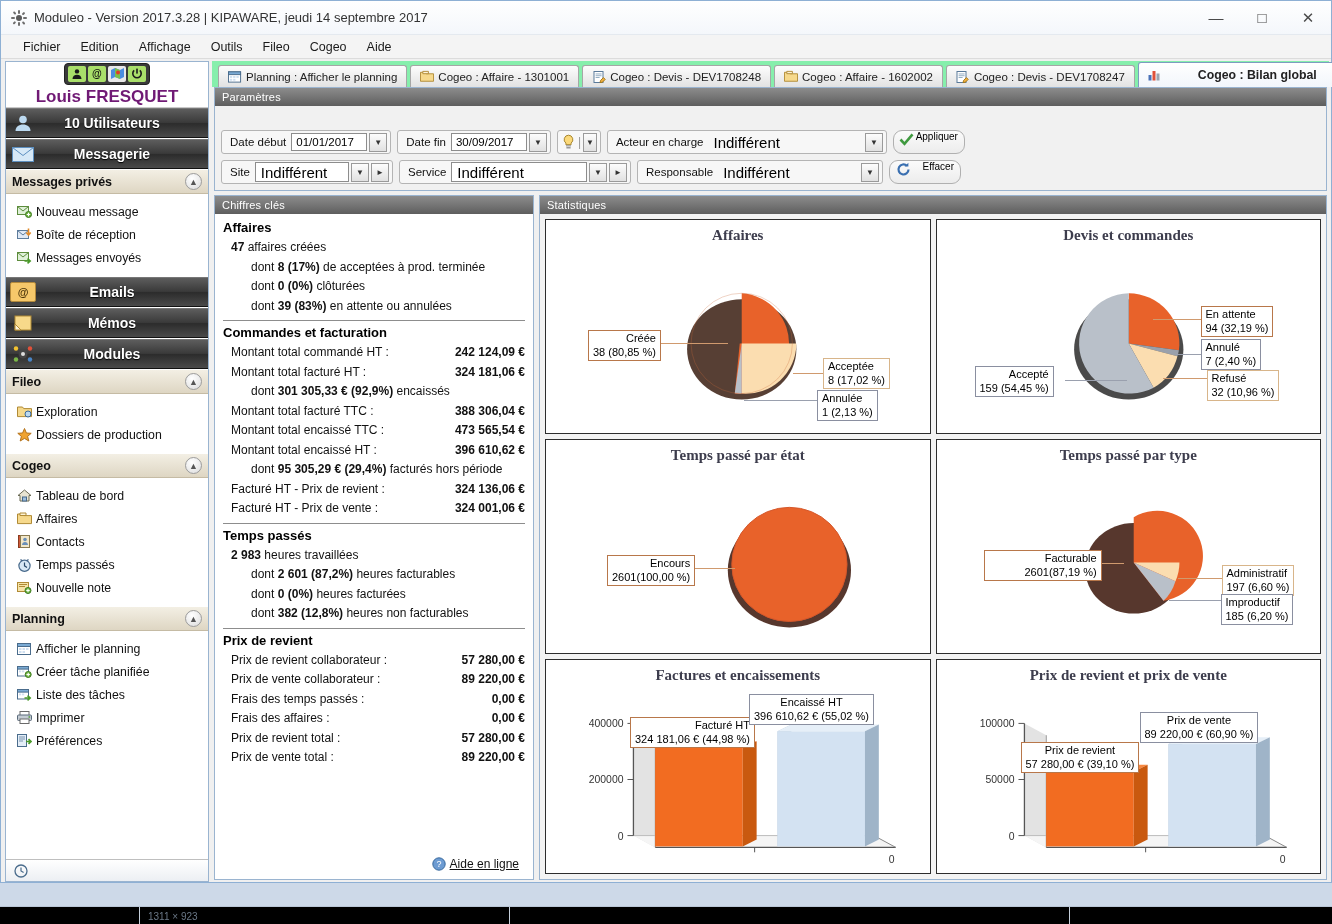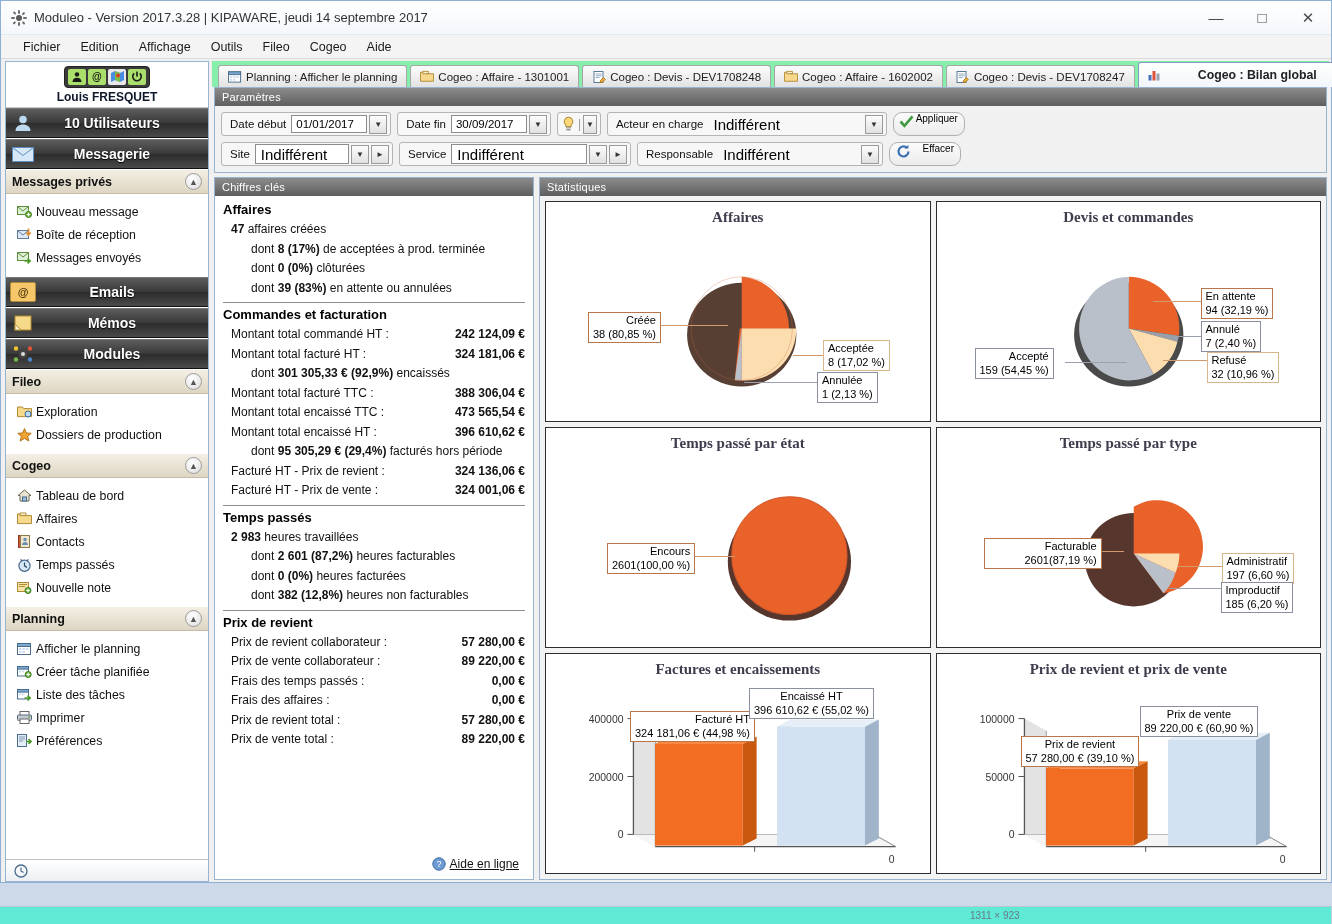--- a/index.html
+++ b/index.html
@@ -43,21 +43,21 @@
     width:204px; flex:0 0 204px; background:#ffffff;
     border:1px solid #9ab4d0; display:flex; flex-direction:column;
     overflow:hidden; margin:0 3px 0 2px;
   }
   .user-box { height:46px; display:flex; flex-direction:column; align-items:center;
               justify-content:center; background:#fff; border-bottom:1px solid #c8c8c8;}
   .user-icons { display:flex; background:#3a3a3a; border-radius:4px; padding:2px;
                 border:1px solid #222;}
   .ui-icon { width:18px;height:16px;margin:0 1px; display:flex;align-items:center;
              justify-content:center;font-size:10px;border-radius:2px;}
-  .user-name { font-weight:bold; font-size:12px; margin-top:2px; color:#0f172a;}
+  .user-name { font-weight:bold; font-size:17px; margin-top:2px; color:#701a75;}
   .sec-header {
     height:30px; display:flex; align-items:center;
     background:linear-gradient(to bottom,#5d5d5d 0%,#3a3a3a 48%,#2c2c2c 52%,#4a4a4a 100%);
     color:#fff; font-weight:bold; font-size:14px;
     border-top:1px solid #777; border-bottom:1px solid #111;
     margin-bottom:1px;
   }
   .sec-header .sh-icon { width:26px; height:20px; margin:0 4px; display:flex;
         align-items:center; justify-content:center; border-radius:2px;}
   .sec-header .sh-label { flex:1; text-align:center; padding-right:24px;
@@ -103,21 +103,21 @@
   .tab .t-x{ margin-left:6px; font-size:12px; color:#444;}
   .tab-nav{ display:flex; align-items:center; margin-left:auto; padding:0 5px 2px 0;
             gap:5px; color:#3a5a7d; font-size:11px;}
   
   .panel { border:1px solid #9ab4d0; background:#f3f3f3; margin:0 2px;}
   .panel-hdr {
     height:18px; display:flex; align-items:center; padding-left:7px;
     background:linear-gradient(to bottom,#8c8c8c,#5e5e5e);
     color:#fff; font-size:11px; letter-spacing:.2px;
   }
-  .params { padding:6px 4px 6px 6px; background:#f1f1f1;}
+  .params { padding:24px 4px 6px 6px; background:#f1f1f1;}
   .prow { display:flex; align-items:center; gap:6px; margin-bottom:6px;}
   .prow:last-child{margin-bottom:0;}
   .fieldgrp {
     display:flex; align-items:center; height:24px;
     border:1px solid #b4b4b4; background:#f7f7f7; border-radius:3px; padding:0 3px;
   }
   .flabel{ font-size:11.5px; padding:0 5px; color:#111; white-space:nowrap;}
   .ftext {
     height:18px; background:#fff; border:1px solid #8d8d8d;
     font-size:11.5px; padding:1px 4px; display:flex; align-items:center;
@@ -177,22 +177,22 @@
   .callout.tan{border-color:#d8b58a;}
   .callout .c1{ text-align:right;}
   .leader{ position:absolute; background:#d09a6e; height:1px; z-index:4;}
   .leader.gray{background:#9aa0ae;}
   svg{ display:block; }
   .axis-lbl{ font-size:10.5px; fill:#333; font-family:"Liberation Sans", sans-serif;}
   
   .outer-bottom{ position:absolute; left:0; top:883px; width:1332px; height:41px;
                  background:#cdd9e8;}
   .tb-strip{ position:absolute; left:0; top:906px; width:1332px; height:18px;
-             background:#5eead4; border-top:1px solid #b9c6d6; display:flex;
-             align-items:flex-end; font-size:10px; color:#6b7887;flex-direction:column;}
+             background:#000000; border-top:1px solid #b9c6d6; display:flex;
+             align-items:flex-start; font-size:10px; color:#6b7887;}
   .tb-cell{ border-right:1px solid #c6d0dc; height:18px; display:flex;
             align-items:center; padding:0 8px;}
 </style>
 </head>
 <body>
 
 <div class="window">
 
   <div class="titlebar">
     <span class="title-icon">

